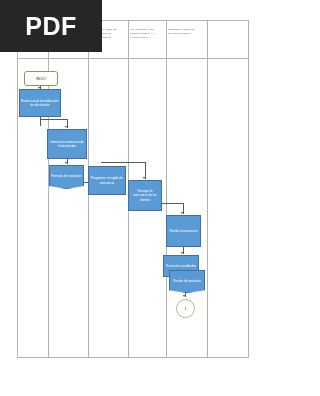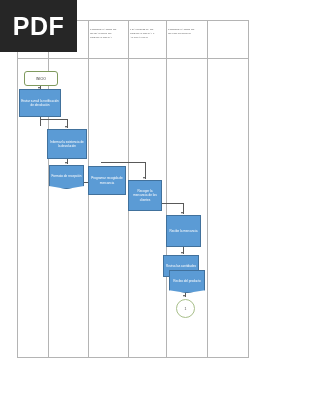--- a/index.html
+++ b/index.html
@@ -44,21 +44,21 @@
   .lnv{width:0.7px;}
   .lnh{height:0.7px;}
   .arw{position:absolute;width:0;height:0;
        border-left:1.6px solid transparent;border-right:1.6px solid transparent;
        border-top:2.2px solid #404040;}
   .arwr{position:absolute;width:0;height:0;
        border-top:1.6px solid transparent;border-bottom:1.6px solid transparent;
        border-left:2.2px solid #404040;}
 
   
-  #pdf{position:absolute;left:0;top:0;width:77px;height:52px;
+  #pdf{position:absolute;left:0;top:0;width:102px;height:52px;
        background:#262626;display:flex;align-items:center;justify-content:center;}
   #pdf span{color:#fff;font-size:25px;font-weight:bold;letter-spacing:.5px;
             font-family:"Liberation Sans", sans-serif;}
 </style>
 </head>
 <body>
 
 <div id="page">
 
   <div id="table">

